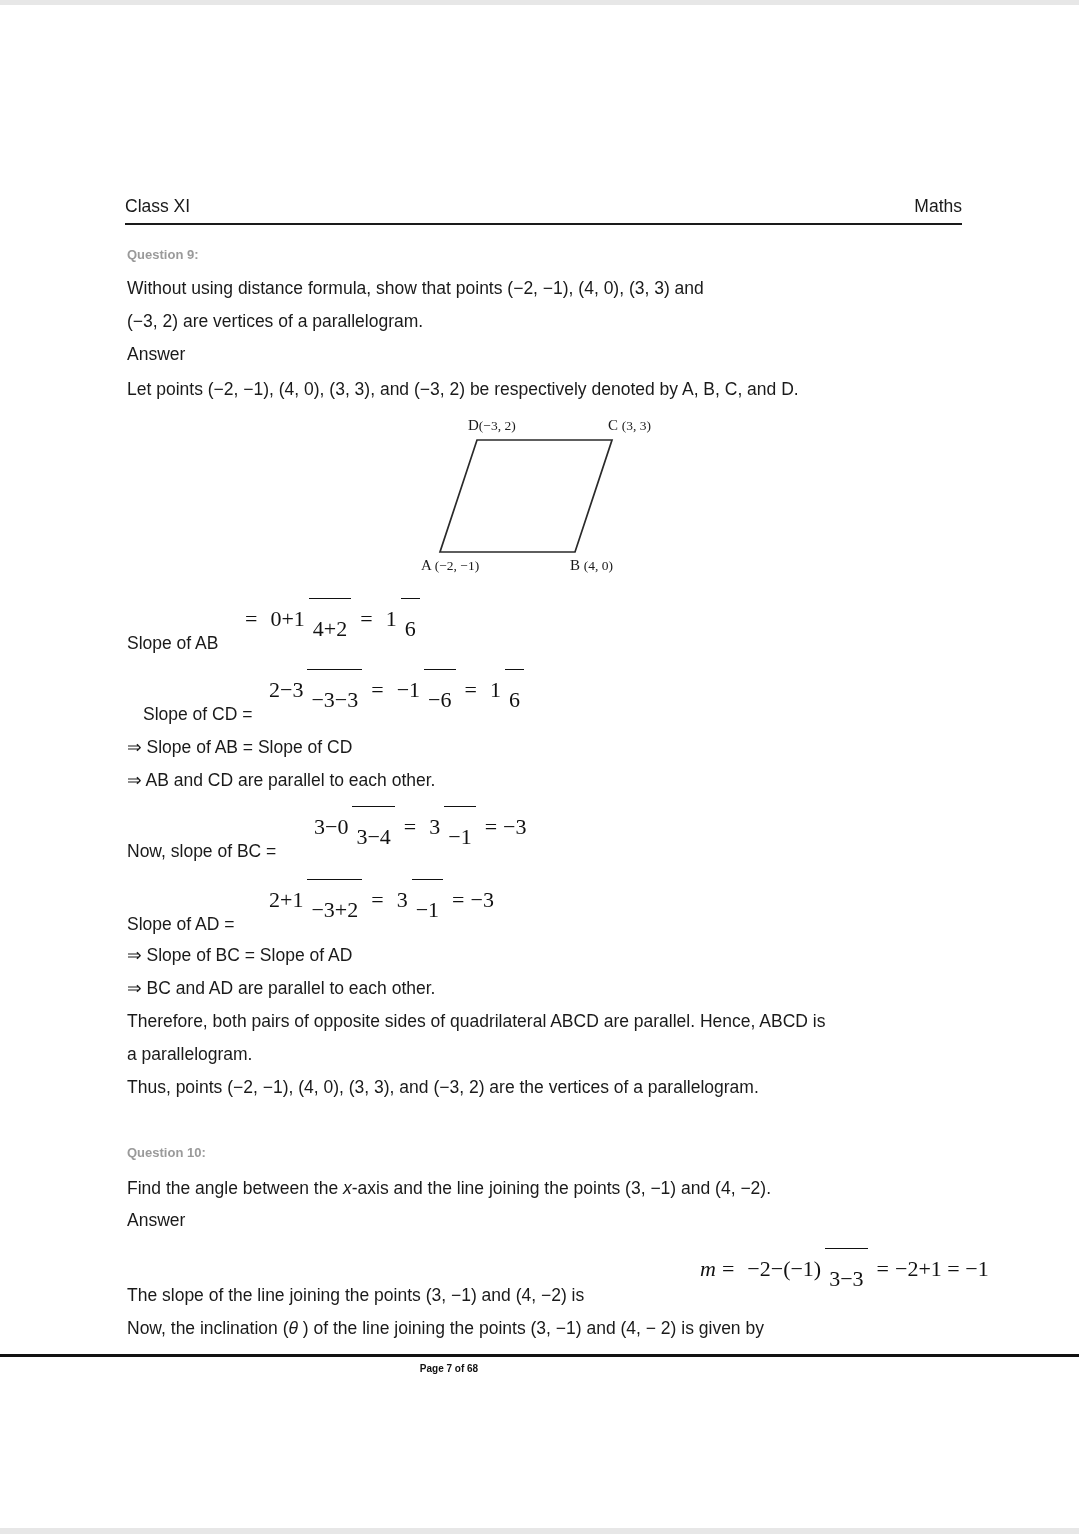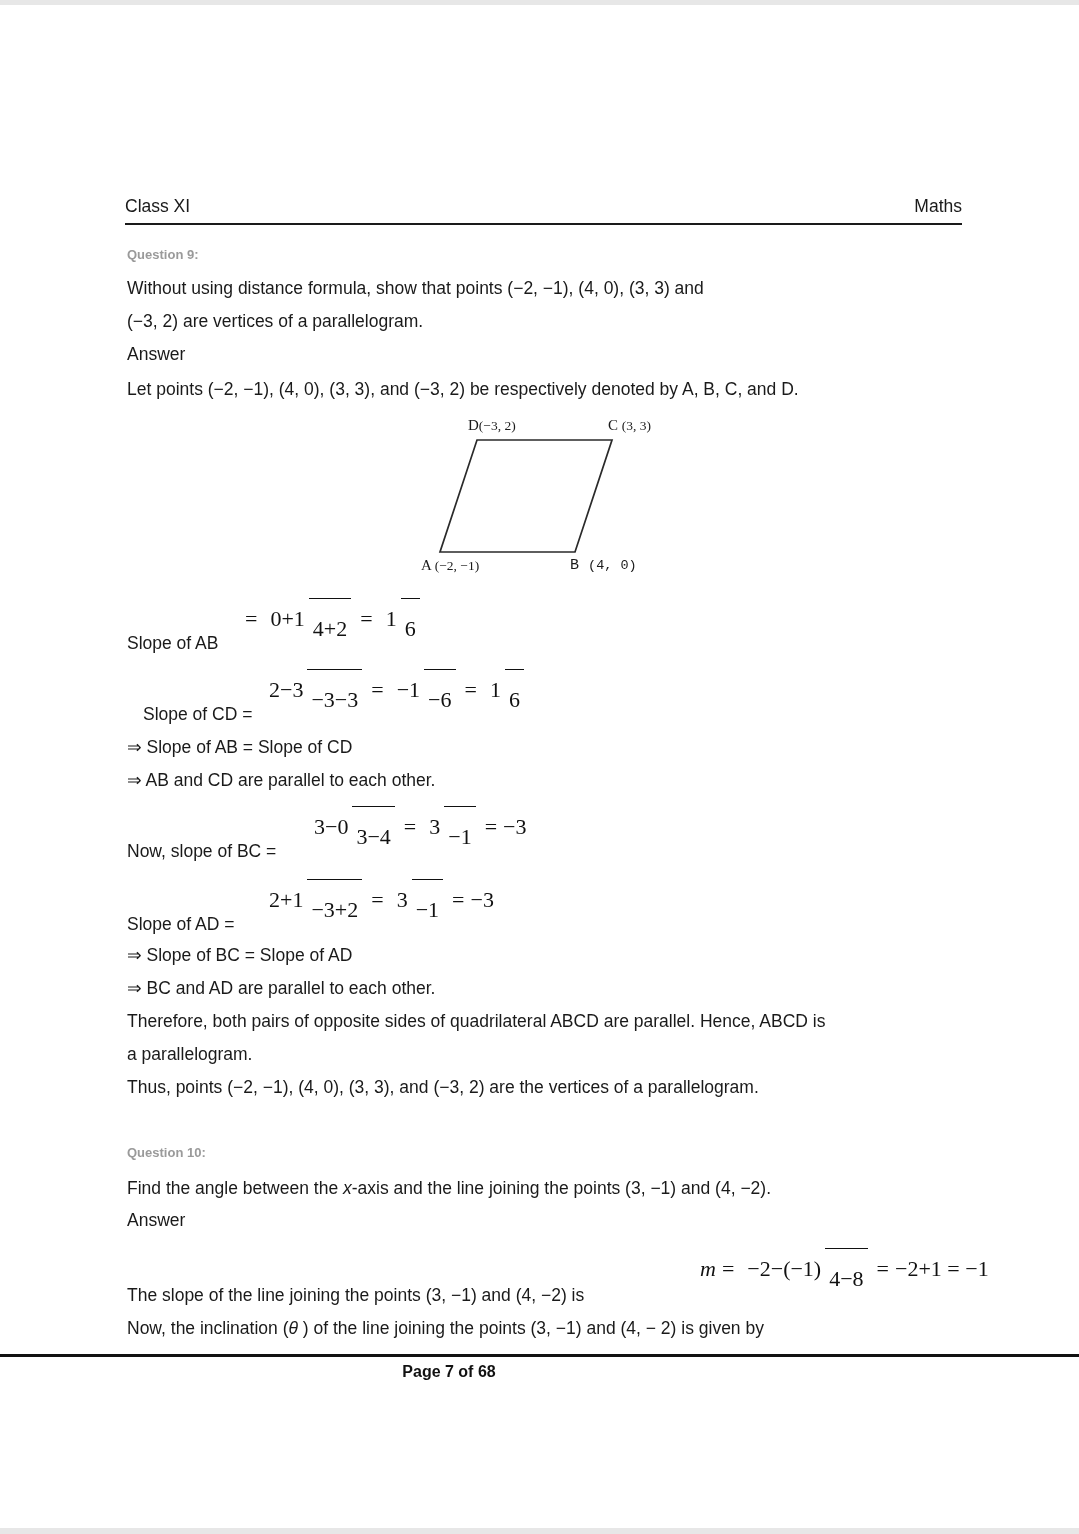--- a/index.html
+++ b/index.html
@@ -113,21 +113,21 @@
     top: 1354px;
     width: 1079px;
     border-top: 3px solid #111111;
   }
   .footer-text {
     position: absolute;
     top: 1363px;
     left: 0;
     width: 898px;
     text-align: center;
-    font-size: 16px;
+    font-size: 10px;
     font-weight: bold;
     color: #111111;
   }
 </style>
 </head>
 <body>
 
 <div class="top-strip"></div>
 <div class="bottom-strip"></div>
 
@@ -150,21 +150,21 @@
     </svg>
     <div class="dlabel" style="left:68px; top:12px;">
       <span>D</span><span class="coord">(−3, 2)</span>
     </div>
     <div class="dlabel" style="left:208px; top:12px;">
       <span>C</span> <span class="coord">(3, 3)</span>
     </div>
     <div class="dlabel" style="left:21px; top:152px;">
       <span>A</span> <span class="coord">(−2, −1)</span>
     </div>
-    <div class="dlabel" style="left:170px; top:152px;font-family:Liberation Mono, monospace;">
+    <div class="dlabel" style="left:170px; top:152px;">
       <span>B</span> <span class="coord">(4, 0)</span>
     </div>
   </div>
 
   <div class="line" style="top:633px;">Slope of AB</div>
   <div class="math" style="left:243px; top:598px;">
     <span class="op">=</span>
     <span class="frac">
       <span class="num">0+1</span>
       <span class="den">4+2</span>
@@ -236,21 +236,21 @@
   <div class="line qhead" style="top:1143px;">Question 10:</div>
   <div class="line" style="top:1178px;"><span>Find the angle between the </span><span class="ital">x</span><span>-axis and the line joining the points (3, −1) and (4, −2).</span></div>
   <div class="line" style="top:1210px;">Answer</div>
 
   <div class="line" style="top:1285px;">The slope of the line joining the points (3, −1) and (4, −2) is</div>
   <div class="math" style="left:700px; top:1248px;">
     <span class="mvar">m</span>
     <span class="op">=</span>
     <span class="frac">
       <span class="num">−2−(−1)</span>
-      <span class="den">4−8</span>
+      <span class="den">3−3</span>
     </span>
     <span class="op">=</span>
     <span>−2+1 = −1</span>
   </div>
 
   <div class="line" style="top:1318px;"><span>Now, the inclination (</span><span class="ital">θ</span><span> ) of the line joining the points (3, −1) and (4, − 2) is given by</span></div>
 
 </div>
 
 <div class="footer-rule"></div>

